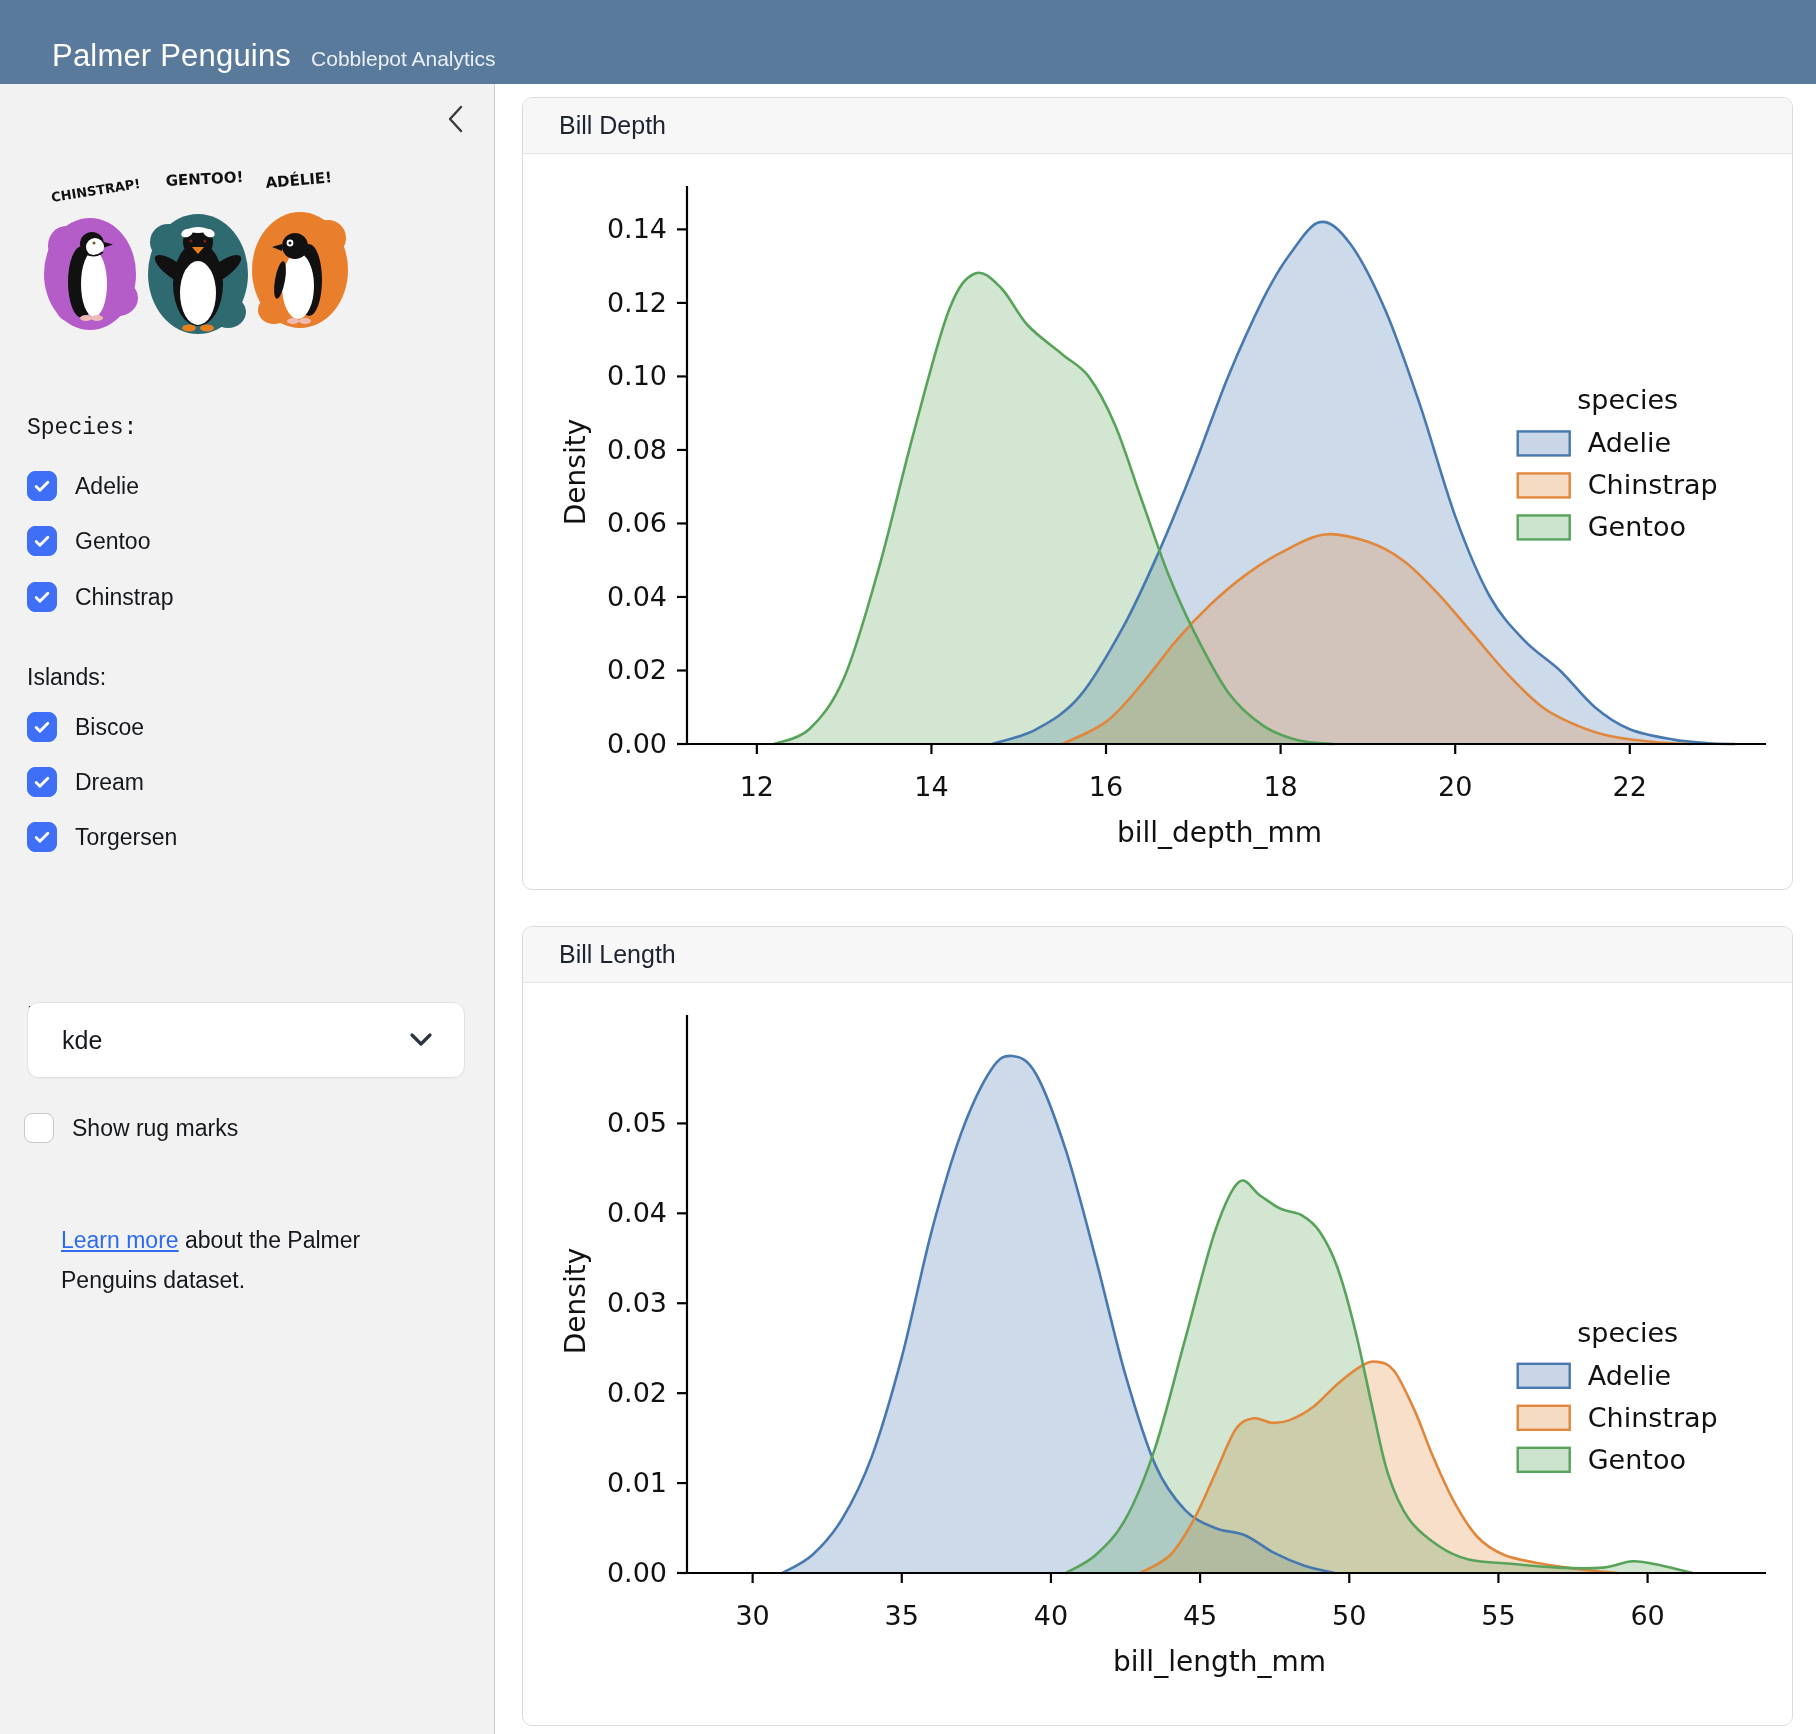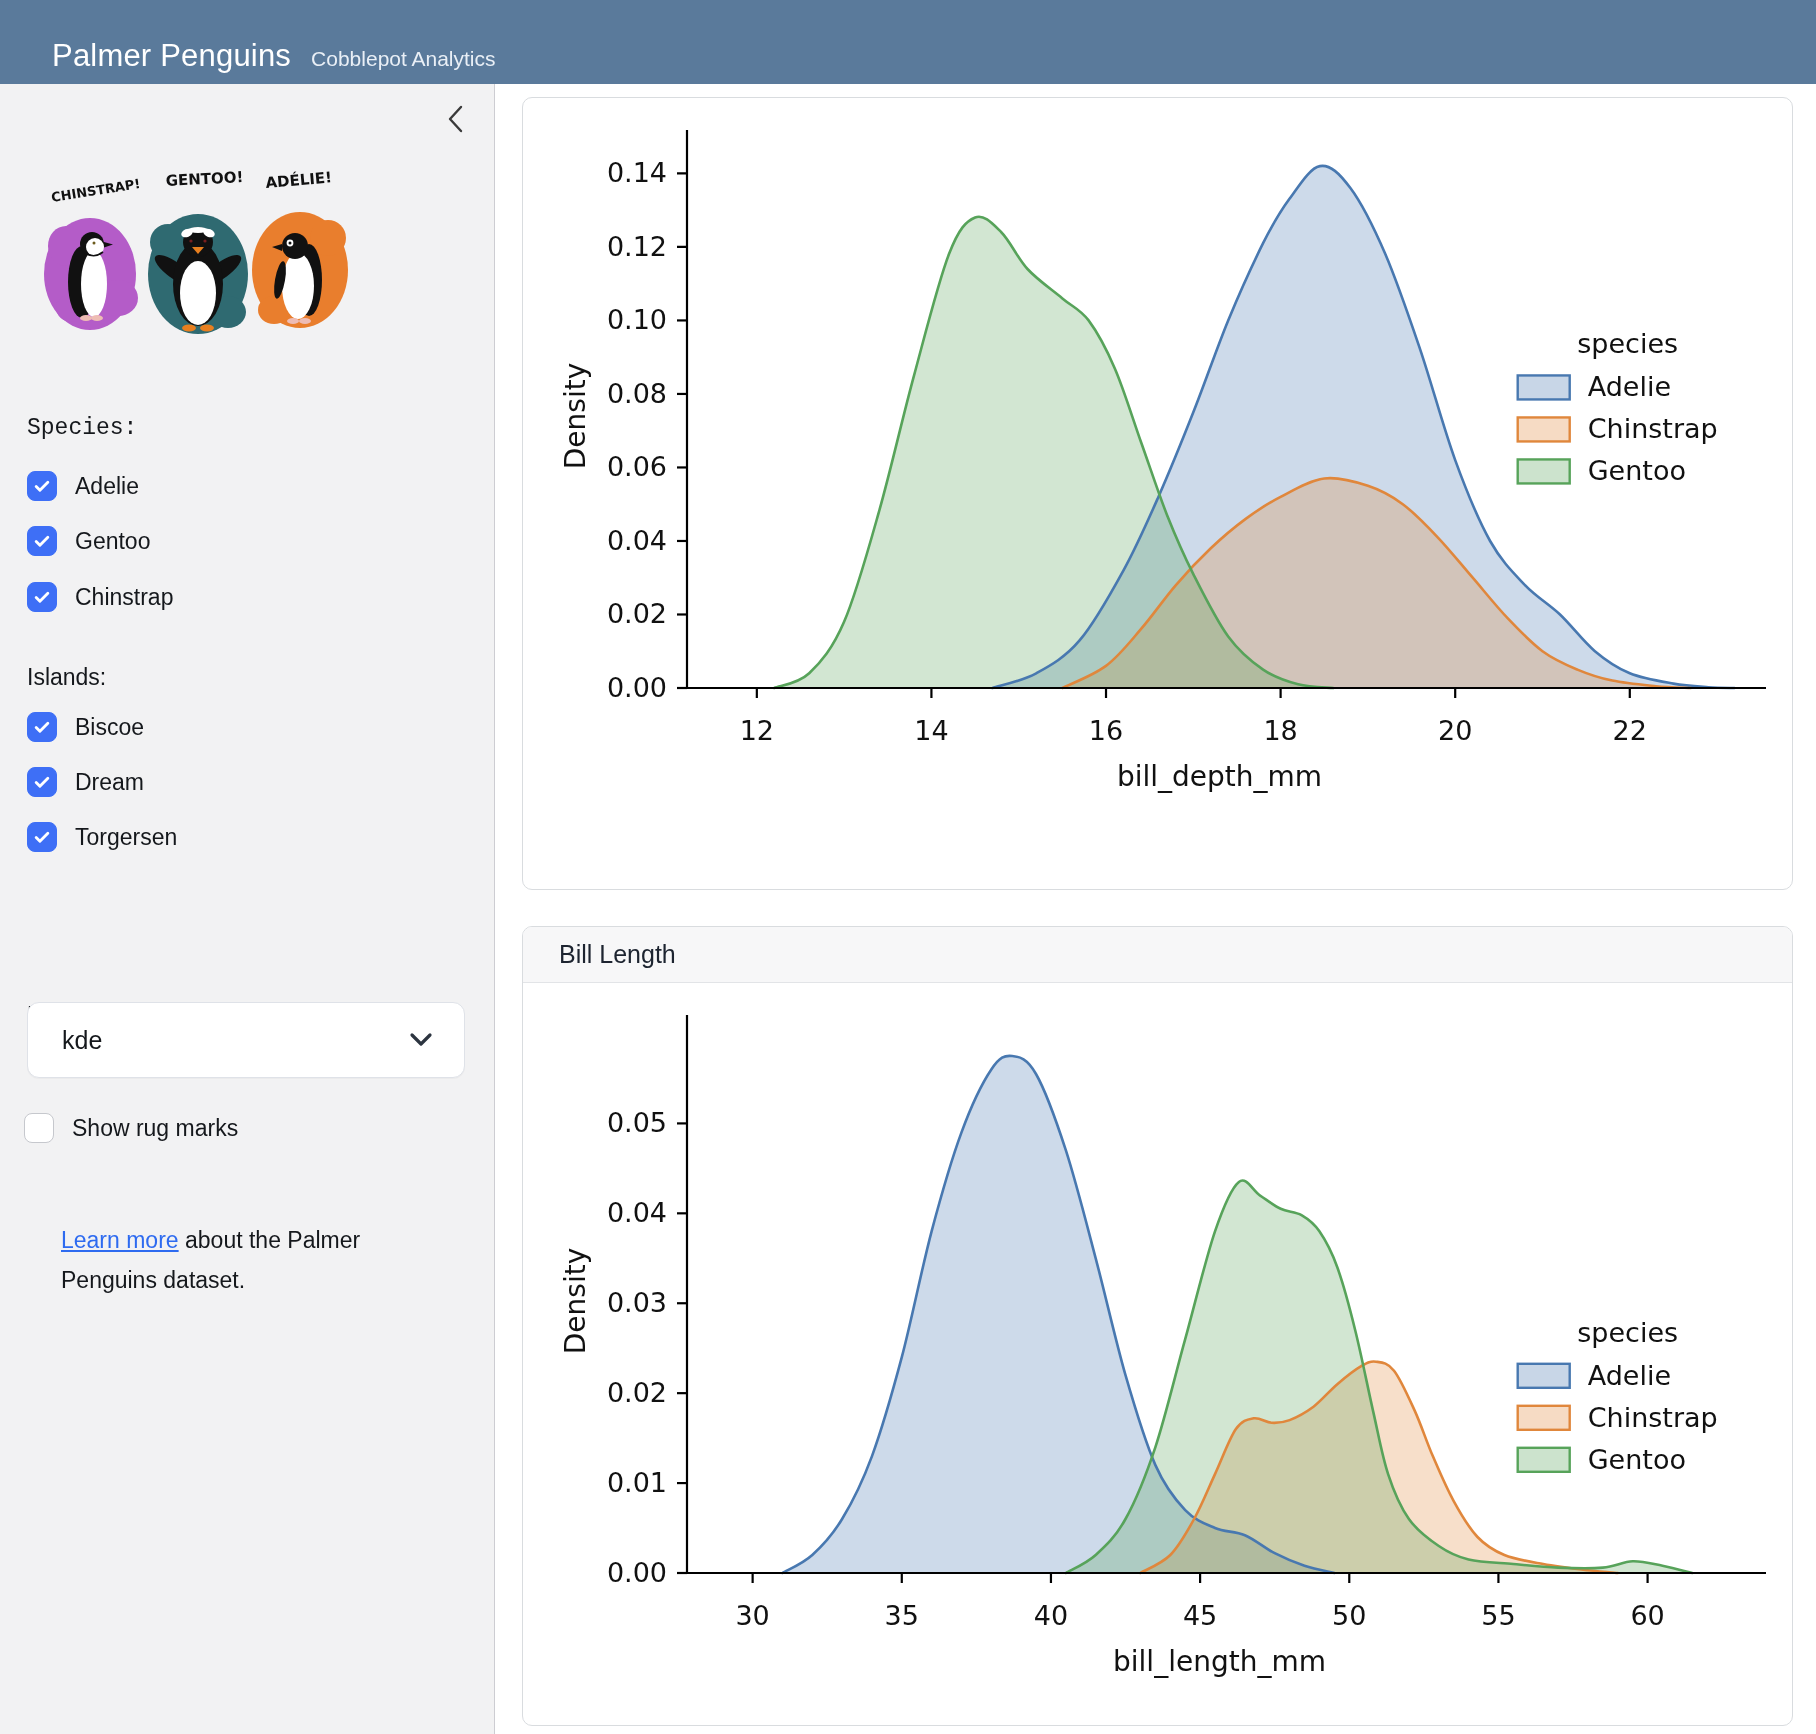--- a/index.html
+++ b/index.html
@@ -194,20 +194,23 @@
   </label>
 
   <div class="learn-more">
     <a>Learn more</a><span> about the Palmer Penguins dataset.</span>
   </div>
 </div>
 
 <div class="main">
 
   <div class="card" style="top:13px;height:793px;">
+    <div class="card-header">
+      <span class="card-title">Bill Depth</span>
+    </div>
     <div class="card-body">
       <div class="chart-wrap">
         <svg class="chart-svg" width="1240" height="700" viewBox="0 0 1240 700">
             <path d="M455.5,572.0C462.8,569.5 484.6,565.3 499.2,557.3C513.7,549.3 528.3,541.4 542.8,524.2C557.4,507.1 573.4,478.3 586.5,454.4C599.6,430.5 609.8,407.2 621.4,380.9C633.0,354.5 644.7,325.7 656.3,296.3C668.0,266.9 679.6,232.6 691.2,204.4C702.9,176.3 716.0,147.5 726.1,127.2C736.3,107.0 742.9,96.0 752.3,83.1C761.8,70.3 772.7,51.9 782.9,50.1C793.1,48.2 802.5,57.4 813.4,72.1C824.4,86.8 836.7,111.3 848.4,138.3C860.0,165.2 871.6,199.5 883.3,233.8C894.9,268.1 906.6,312.3 918.2,344.1C929.8,376.0 941.5,404.1 953.1,425.0C964.8,445.8 976.4,456.8 988.0,469.1C999.7,481.3 1011.3,487.5 1023.0,498.5C1034.6,509.5 1046.2,525.4 1057.9,535.2C1069.5,545.0 1079.7,551.9 1092.8,557.3C1105.9,562.7 1123.3,565.3 1136.4,567.6C1149.5,569.9 1161.2,570.5 1171.4,571.3C1181.5,572.0 1193.2,571.9 1197.5,572.0L1197.5,572L455.5,572Z" fill="#4878B0" fill-opacity="0.27" stroke="none"></path>
             <path d="M525.4,572.0C532.6,568.3 555.9,559.7 569.0,549.9C582.1,540.1 592.3,526.7 603.9,513.2C615.6,499.7 627.2,482.6 638.9,469.1C650.5,455.6 662.1,443.4 673.8,432.3C685.4,421.3 697.0,411.5 708.7,402.9C720.3,394.3 730.5,387.6 743.6,380.9C756.7,374.1 772.7,364.3 787.3,362.5C801.8,360.6 817.8,365.5 830.9,369.8C844.0,374.1 854.2,379.6 865.8,388.2C877.5,396.8 889.1,409.0 900.7,421.3C912.4,433.5 924.0,448.3 935.7,461.7C947.3,475.2 958.9,489.9 970.6,502.2C982.2,514.4 993.9,526.7 1005.5,535.2C1017.1,543.8 1028.8,548.7 1040.4,553.6C1052.0,558.5 1062.2,561.9 1075.3,564.6C1088.4,567.4 1105.9,568.9 1119.0,570.2C1132.1,571.4 1148.1,571.7 1153.9,572.0L1153.9,572L525.4,572Z" fill="#E0873C" fill-opacity="0.27" stroke="none"></path>
             <path d="M237.3,572.0C243.1,569.5 260.6,568.3 272.2,557.3C283.9,546.3 295.5,532.8 307.1,505.8C318.8,478.9 330.4,436.6 342.0,395.6C353.7,354.5 365.3,302.5 377.0,259.6C388.6,216.7 401.7,164.6 411.9,138.3C422.1,111.9 429.3,105.2 438.1,101.5C446.8,97.8 455.5,107.6 464.3,116.2C473.0,124.8 480.3,141.9 490.5,153.0C500.6,164.0 515.2,173.8 525.4,182.4C535.6,191.0 542.8,192.8 551.6,204.4C560.3,216.1 569.0,232.0 577.7,252.2C586.5,272.4 595.2,301.2 603.9,325.7C612.7,350.2 621.4,377.2 630.1,399.2C638.9,421.3 646.1,437.8 656.3,458.1C666.5,478.3 679.6,504.6 691.2,520.5C702.9,536.5 714.5,545.7 726.1,553.6C737.8,561.6 749.4,565.3 761.1,568.3C772.7,571.4 790.2,571.4 796.0,572.0L796.0,572L237.3,572Z" fill="#57A35A" fill-opacity="0.27" stroke="none"></path>
             <path d="M455.5,572.0C462.8,569.5 484.6,565.3 499.2,557.3C513.7,549.3 528.3,541.4 542.8,524.2C557.4,507.1 573.4,478.3 586.5,454.4C599.6,430.5 609.8,407.2 621.4,380.9C633.0,354.5 644.7,325.7 656.3,296.3C668.0,266.9 679.6,232.6 691.2,204.4C702.9,176.3 716.0,147.5 726.1,127.2C736.3,107.0 742.9,96.0 752.3,83.1C761.8,70.3 772.7,51.9 782.9,50.1C793.1,48.2 802.5,57.4 813.4,72.1C824.4,86.8 836.7,111.3 848.4,138.3C860.0,165.2 871.6,199.5 883.3,233.8C894.9,268.1 906.6,312.3 918.2,344.1C929.8,376.0 941.5,404.1 953.1,425.0C964.8,445.8 976.4,456.8 988.0,469.1C999.7,481.3 1011.3,487.5 1023.0,498.5C1034.6,509.5 1046.2,525.4 1057.9,535.2C1069.5,545.0 1079.7,551.9 1092.8,557.3C1105.9,562.7 1123.3,565.3 1136.4,567.6C1149.5,569.9 1161.2,570.5 1171.4,571.3C1181.5,572.0 1193.2,571.9 1197.5,572.0" fill="none" stroke="#4878B0" stroke-width="2.6" stroke-linejoin="round" stroke-linecap="round"></path>
             <path d="M525.4,572.0C532.6,568.3 555.9,559.7 569.0,549.9C582.1,540.1 592.3,526.7 603.9,513.2C615.6,499.7 627.2,482.6 638.9,469.1C650.5,455.6 662.1,443.4 673.8,432.3C685.4,421.3 697.0,411.5 708.7,402.9C720.3,394.3 730.5,387.6 743.6,380.9C756.7,374.1 772.7,364.3 787.3,362.5C801.8,360.6 817.8,365.5 830.9,369.8C844.0,374.1 854.2,379.6 865.8,388.2C877.5,396.8 889.1,409.0 900.7,421.3C912.4,433.5 924.0,448.3 935.7,461.7C947.3,475.2 958.9,489.9 970.6,502.2C982.2,514.4 993.9,526.7 1005.5,535.2C1017.1,543.8 1028.8,548.7 1040.4,553.6C1052.0,558.5 1062.2,561.9 1075.3,564.6C1088.4,567.4 1105.9,568.9 1119.0,570.2C1132.1,571.4 1148.1,571.7 1153.9,572.0" fill="none" stroke="#E0873C" stroke-width="2.6" stroke-linejoin="round" stroke-linecap="round"></path>
             <path d="M237.3,572.0C243.1,569.5 260.6,568.3 272.2,557.3C283.9,546.3 295.5,532.8 307.1,505.8C318.8,478.9 330.4,436.6 342.0,395.6C353.7,354.5 365.3,302.5 377.0,259.6C388.6,216.7 401.7,164.6 411.9,138.3C422.1,111.9 429.3,105.2 438.1,101.5C446.8,97.8 455.5,107.6 464.3,116.2C473.0,124.8 480.3,141.9 490.5,153.0C500.6,164.0 515.2,173.8 525.4,182.4C535.6,191.0 542.8,192.8 551.6,204.4C560.3,216.1 569.0,232.0 577.7,252.2C586.5,272.4 595.2,301.2 603.9,325.7C612.7,350.2 621.4,377.2 630.1,399.2C638.9,421.3 646.1,437.8 656.3,458.1C666.5,478.3 679.6,504.6 691.2,520.5C702.9,536.5 714.5,545.7 726.1,553.6C737.8,561.6 749.4,565.3 761.1,568.3C772.7,571.4 790.2,571.4 796.0,572.0" fill="none" stroke="#57A35A" stroke-width="2.6" stroke-linejoin="round" stroke-linecap="round"></path>
             <line x1="150" y1="14" x2="150" y2="573" stroke="#000" stroke-width="2.2"></line>

